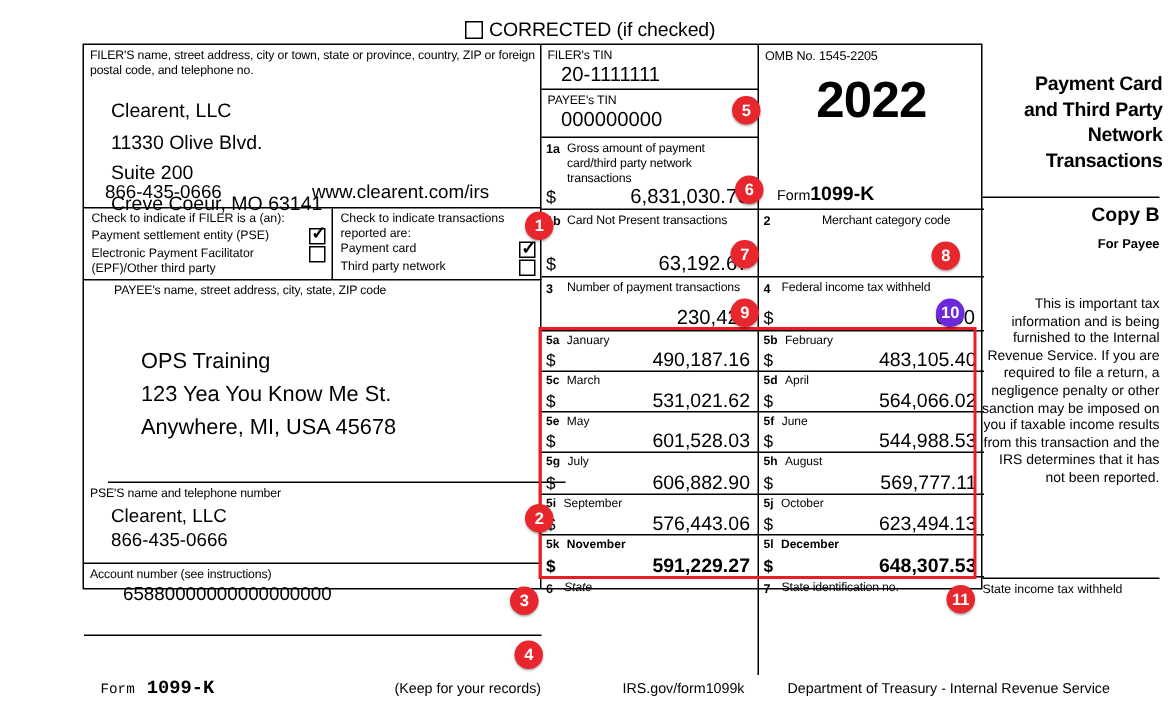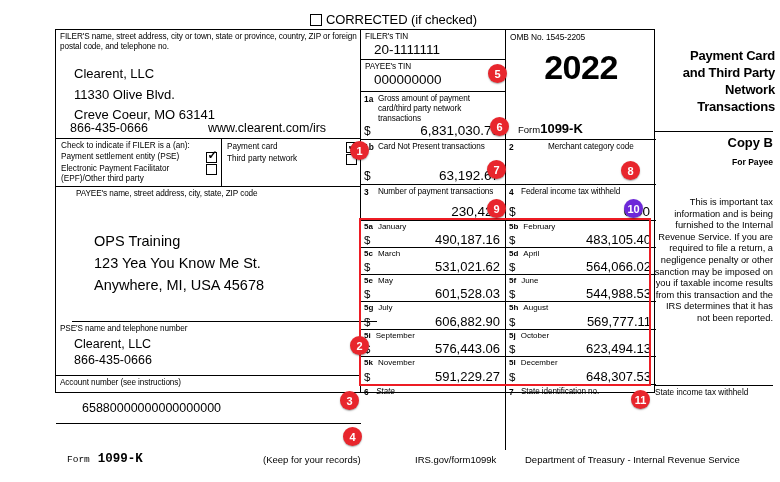--- a/index.html
+++ b/index.html
@@ -150,21 +150,21 @@
     border-bottom: 1.2px solid #000;
   }
   #pse-lines { margin-top: 2px; margin-left: 14px; }
   #pse-lines div { font-size: 12.5px; line-height: 16px; }
 
   
   #acct-block {
     left: 0; top: 346px; width: 305px; height: 48px;
     border-bottom: 1.2px solid #000;
   }
-  #acct-val { margin-top: 13px; margin-left: 22px; font-size: 12.5px; }
+  #acct-val { margin-top: 1px; margin-left: 22px; font-size: 12.5px; }
 
   
   #blank-bl { left: 0; top: 394px; width: 305px; height: 26px; }
 
   
   #tin-filer {
     left: 0; top: 0; width: 145px; height: 30px;
     border-bottom: 1.2px solid #000; border-right: 1.2px solid #000;
   }
   #tin-filer .val { margin-left: 9px; margin-top: -1px; font-size: 13.5px; }
@@ -241,21 +241,21 @@
     display: grid;
     grid-template-columns: 145px 150px;
     grid-template-rows: repeat(6, 1fr);
   }
   .mcell {
     position: relative;
     border-bottom: 1.2px solid #000;
     padding: 0;
   }
   .mcell.left { border-right: 1.2px solid #000; }
-  .mcell.lastrow { border-bottom: none; }
+  .mcell.lastrow { border-bottom: none; font-weight: bold; }
   .mcell .mhead {
     position: absolute; left: 3px; top: 1px;
     font-size: 8px;
   }
   .mcell .mhead b { font-size: 8px; }
   .mcell .mhead span { margin-left: 5px; }
   .mcell .mmoney {
     position: absolute; left: 3px; right: 5px; bottom: 0px;
     display: flex; align-items: baseline;
   }
@@ -375,20 +375,21 @@
 
   <div class="form">
 
     <div class="col-left">
 
       <div class="cell" id="filer-block">
         <div class="lbl">FILER'S name, street address, city or town, state or province, country, ZIP or foreign postal code, and telephone no.</div>
         <div id="filer-addr">
           <div>Clearent, LLC</div>
           <div>11330 Olive Blvd.</div>
+          <div>Suite 200</div>
           <div>Creve Coeur, MO 63141</div>
         </div>
         <div id="filer-contact">
           <span class="phone">866-435-0666</span>
           <span>www.clearent.com/irs</span>
         </div>
       </div>
 
       <div class="cell" id="check-band">
         <div class="chk-col" id="chk-left">
@@ -396,20 +397,21 @@
           <div class="chk-item">
             <span class="txt">Payment settlement entity (PSE)</span>
             <span class="chk checked"></span>
           </div>
           <div class="chk-item">
             <span class="txt">Electronic Payment Facilitator (EPF)/Other third party</span>
             <span class="chk"></span>
           </div>
         </div>
         <div class="chk-col" id="chk-right">
+          <div class="chk-head">Check to indicate transactions reported are:</div>
           <div class="chk-item">
             <span class="txt">Payment card</span>
             <span class="chk checked"></span>
           </div>
           <div class="chk-item">
             <span class="txt">Third party network</span>
             <span class="chk"></span>
           </div>
         </div>
       </div>

